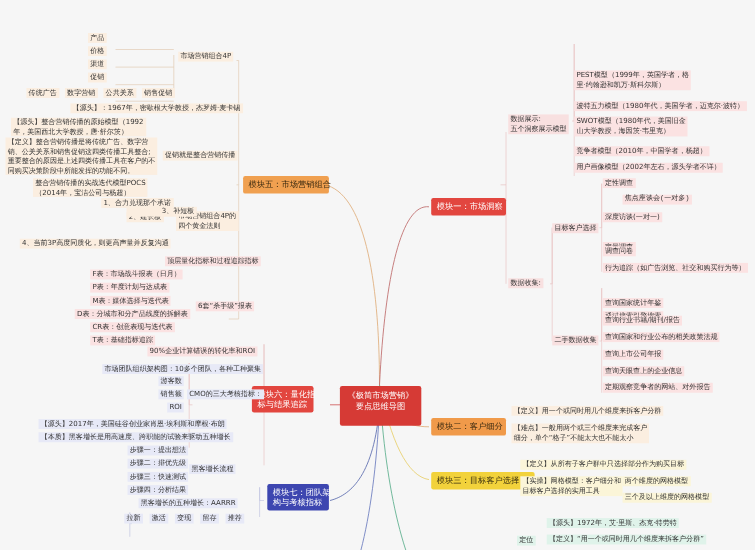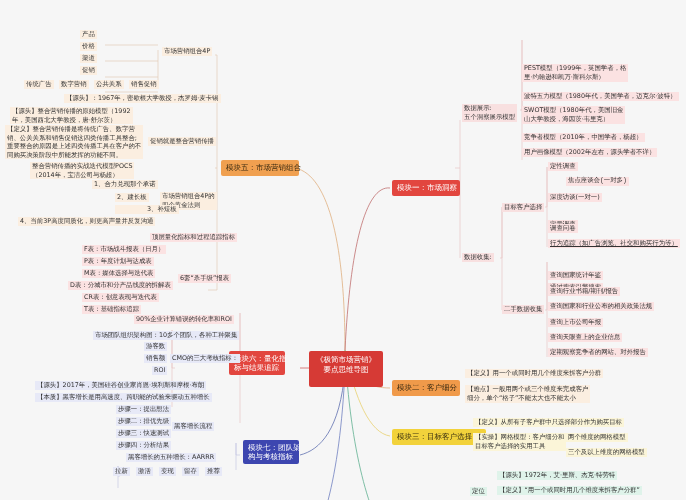--- a/index.html
+++ b/index.html
@@ -91,21 +91,21 @@
 
 <div class="t bg-c" style="left:462px;top:253px;">数据收集:</div>
 <div class="t bg-c" style="left:502px;top:203px;">目标客户选择</div>
 <div class="t bg-c" style="left:502px;top:305px;">二手数据收集</div>
 
 <div class="t bg-r" style="left:548px;top:162px;">定性调查</div>
 <div class="t bg-r" style="left:566px;top:177px;font-family:Liberation Mono, monospace;">焦点座谈会(一对多)</div>
 <div class="t bg-r" style="left:548px;top:193px;">深度访谈(一对一)</div>
 <div class="t bg-r" style="left:548px;top:220px;text-align:center;">定量调查</div>
 <div class="t bg-r" style="left:548px;top:224px;text-align:center;">调查问卷</div>
-<div class="t bg-r" style="left:548px;top:239px;text-decoration:underline;">行为追踪（如广告浏览、社交和购买行为等）</div>
+<div class="t bg-r" style="left:548px;top:239px;">行为追踪（如广告浏览、社交和购买行为等）</div>
 
 <div class="t bg-r" style="left:548px;top:244px;margin-top:39px;">通过搜索引擎搜索</div>
 <div class="t bg-r" style="left:548px;top:271px;">查询国家统计年鉴</div>
 <div class="t bg-r" style="left:548px;top:287px;">查询行业书籍/期刊/报告</div>
 <div class="t bg-r" style="left:548px;top:302px;">查询国家和行业公布的相关政策法规</div>
 <div class="t bg-r" style="left:548px;top:318px;">查询上市公司年报</div>
 <div class="t bg-r" style="left:548px;top:333px;">查询天眼查上的企业信息</div>
 <div class="t bg-r" style="left:548px;top:348px;">定期观察竞争者的网站、对外报告</div>
 
 <div class="t bg-o" style="left:465px;top:369px;">【定义】用一个或同时用几个维度来拆客户分群</div>
@@ -150,21 +150,21 @@
   <div>整合营销传播的实战迭代模型POCS</div>
     <div>（2014年，宝洁公司与杨超）</div>
 </div>
 <div class="t bg-o" style="left:148px;top:137px;">促销就是整合营销传播</div>
 <div class="t bg-o" style="left:160px;top:192px;line-height:9px;">
   <div>市场营销组合4P的</div>
     <div>四个黄金法则</div>
 </div>
 <div class="t bg-o" style="left:92px;top:180px;">1、合力兑现那个承诺</div>
 <div class="t bg-o" style="left:115px;top:193px;">2、建长板</div>
-<div class="t bg-o" style="left:115px;top:205px;padding-left:32px;">3、补短板</div>
+<div class="t bg-o" style="left:115px;top:188px;padding-left:32px;">3、补短板</div>
 <div class="t bg-o" style="left:18px;top:217px;">4、当前3P高度同质化，则更高声量并反复沟通</div>
 
 <div class="t bg-r" style="left:150px;top:233px;">顶层量化指标和过程追踪指标</div>
 <div class="t bg-r" style="left:178px;top:274px;">6套“杀手级”报表</div>
 <div class="t bg-r" style="left:82px;top:245px;">F表：市场战斗报表（日月）</div>
 <div class="t bg-r" style="left:82px;top:257px;">P表：年度计划与达成表</div>
 <div class="t bg-r" style="left:82px;top:269px;">M表：媒体选择与迭代表</div>
 <div class="t bg-r" style="left:68px;top:281px;">D表：分城市和分产品线度的拆解表</div>
 <div class="t bg-r" style="left:82px;top:293px;">CR表：创意表现与迭代表</div>
 <div class="t bg-r" style="left:82px;top:305px;">T表：基础指标追踪</div>

